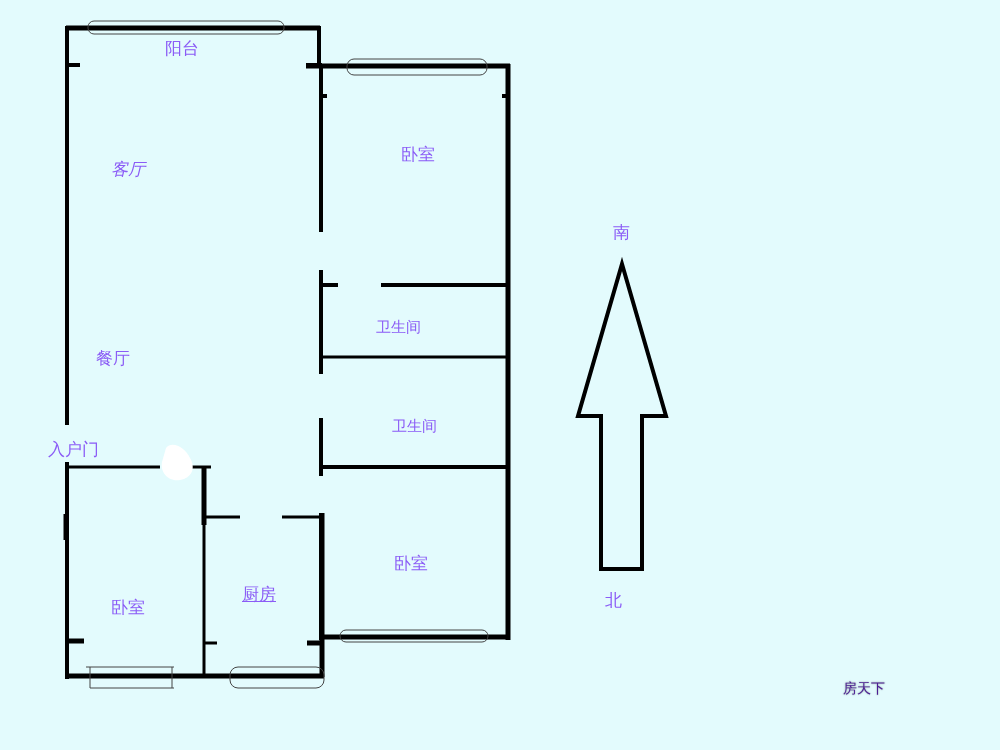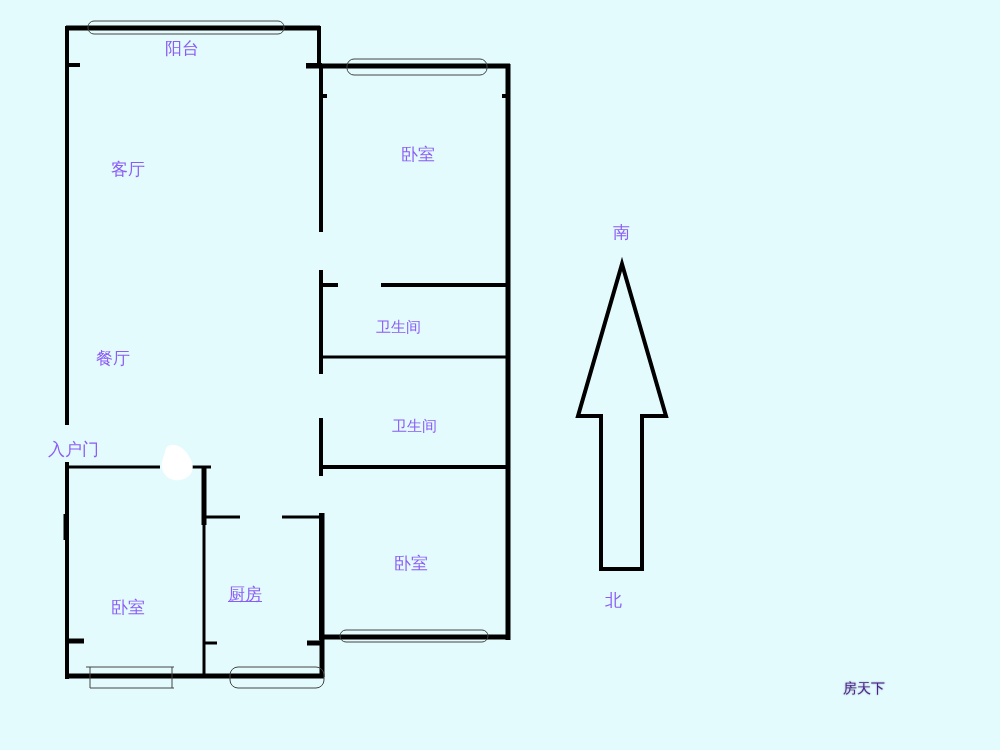--- a/index.html
+++ b/index.html
@@ -103,28 +103,28 @@
       <line x1="172" y1="667" x2="172" y2="688"></line>
     </g>
   </g>
 
   <path d="M166 448 C172 440, 186 448, 190 458 C196 468, 192 478, 180 480 C168 482, 160 472, 162 462 Z" fill="#ffffff" stroke="none"></path>
 
   <path d="M622 264 L666 416 L642 416 L642 569 L601 569 L601 416 L578 416 Z" fill="#e3fbfd" stroke="#000" stroke-width="4" stroke-linejoin="miter"></path>
 </svg>
 
 <div class="lbl" style="left:165px;top:40px;">阳台</div>
-<div class="lbl" style="left:111px;top:161px;">客厅</div>
+<div class="lbl" style="left:111px;top:161px;font-style:italic;">客厅</div>
 <div class="lbl" style="left:96px;top:350px;text-align:right;">餐厅</div>
 <div class="lbl" style="left:48px;top:441px;">入户门</div>
 <div class="lbl" style="left:401px;top:146px;">卧室</div>
 <div class="lbl small" style="left:376px;top:320px;">卫生间</div>
 <div class="lbl small" style="left:392px;top:419px;">卫生间</div>
 <div class="lbl" style="left:394px;top:555px;">卧室</div>
 <div class="lbl" style="left:111px;top:599px;">卧室</div>
-<div class="lbl" style="left:228px;top:586px;text-decoration:underline;">厨房</div>
+<div class="lbl" style="left:242px;top:586px;text-decoration:underline;">厨房</div>
 
 <div class="lbl" style="left:613px;top:224px;">南</div>
 <div class="lbl" style="left:605px;top:592px;">北</div>
 
 <div class="watermark">
   <span class="wm-cn">房天下</span>
 </div>
 
 </body></html>

